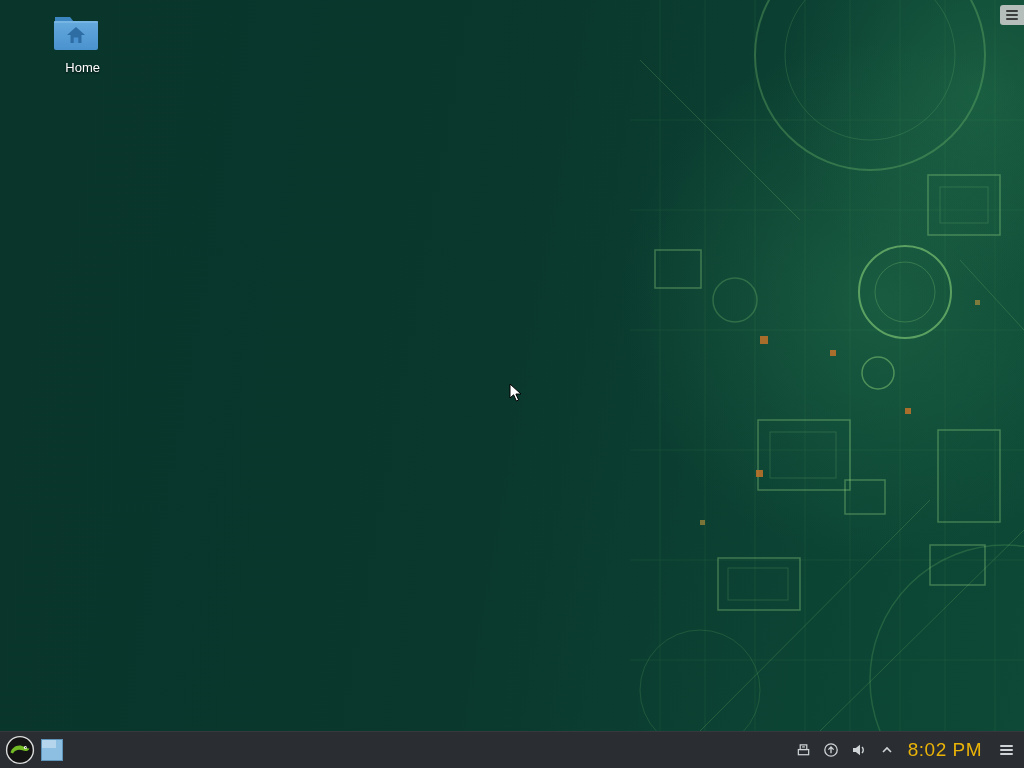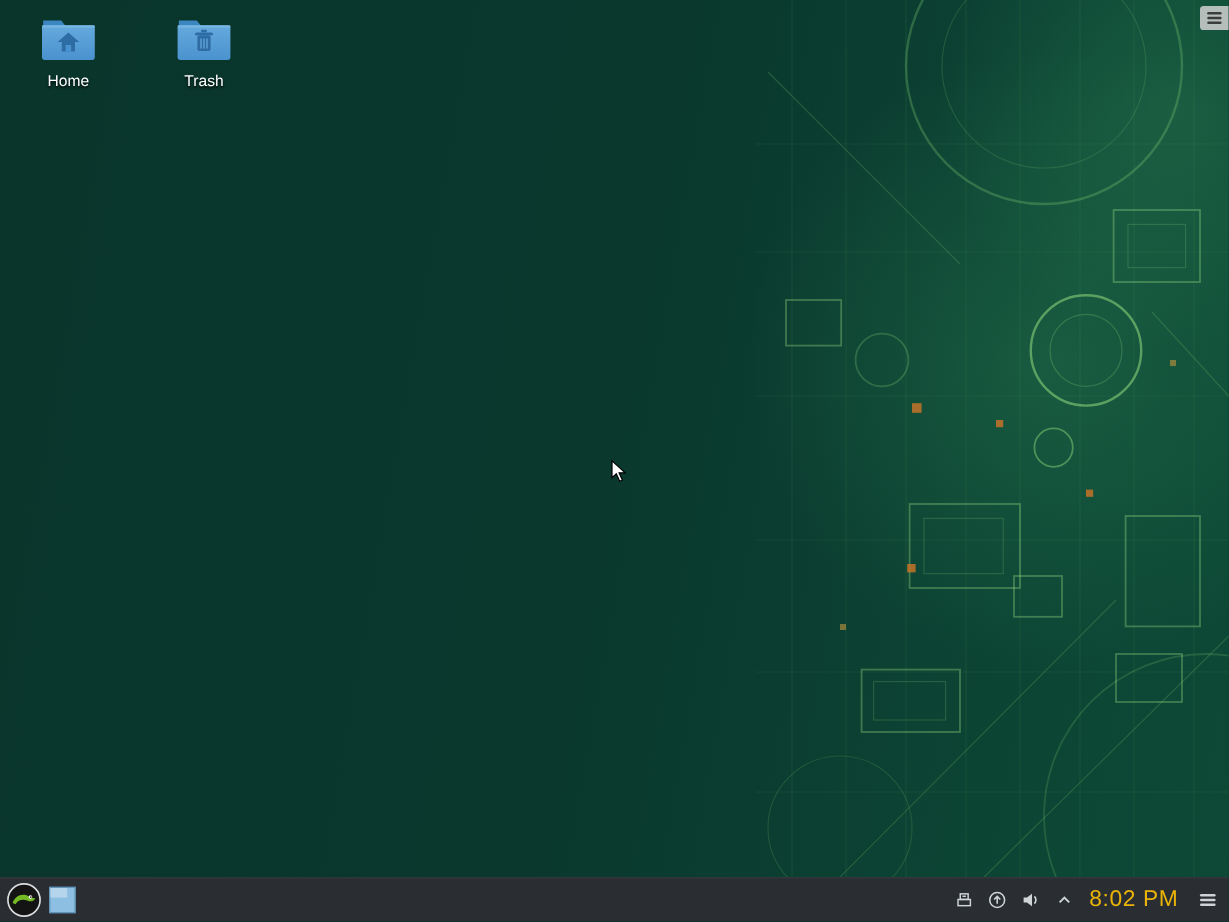--- a/index.html
+++ b/index.html
@@ -22,21 +22,21 @@
   .desktop-icon {
     position: absolute; top: 12px; width: 86px;
     display: flex; flex-direction: column; align-items: center;
     cursor: default;
   }
   .desktop-icon .icon-art { width: 48px; height: 42px; margin-bottom: 6px; }
   .desktop-icon .icon-label {
     color: #ffffff; font-size: 13px; line-height: 15px;
     text-shadow: 0 1px 2px rgba(0,0,0,0.85);
   }
-  #icon-home  { left: 14px; }
+  #icon-home  { left: 14px; align-items: flex-end; }
   #icon-trash { left: 127px; }
 
   
   .toolbox {
     position: absolute; top: 5px; right: 0;
     width: 24px; height: 20px;
     background: rgba(199,202,200,0.9);
     border-radius: 3px 0 0 3px;
     display: flex; align-items: center; justify-content: center;
   }
@@ -163,36 +163,20 @@
       </defs>
       <path d="M3 5 h15 l4 5 H3 Z" fill="#3c86c2"></path>
       <rect x="2" y="9" width="44" height="29" rx="2" fill="url(#fold)"></rect>
       <rect x="2" y="9" width="44" height="2" fill="#7fbbe6" opacity="0.7"></rect>
       <path d="M24 15 l-9 8 h3.5 v8 h11 v-8 h3.5 Z" fill="#2e6ca4"></path>
       <rect x="21.7" y="25.5" width="4.6" height="5.5" fill="#4a92cf"></rect>
     </svg>
     <span class="icon-label">Home</span>
   </div>
 
-  <div class="desktop-icon" id="icon-trash">
-    <svg class="icon-art" viewBox="0 0 48 42">
-      <path d="M3 5 h15 l4 5 H3 Z" fill="#3c86c2"></path>
-      <rect x="2" y="9" width="44" height="29" rx="2" fill="url(#fold)"></rect>
-      <rect x="2" y="9" width="44" height="2" fill="#7fbbe6" opacity="0.7"></rect>
-      <rect x="18.5" y="17.5" width="11" height="13" rx="1.5" fill="#2e6ca4"></rect>
-      <rect x="16.5" y="15" width="15" height="2.6" rx="1.3" fill="#2e6ca4"></rect>
-      <rect x="21.5" y="12.8" width="5" height="2" rx="1" fill="#2e6ca4"></rect>
-      <g stroke="#5fa3d6" stroke-width="1.2">
-        <line x1="21.5" y1="20" x2="21.5" y2="28.5"></line>
-        <line x1="24" y1="20" x2="24" y2="28.5"></line>
-        <line x1="26.5" y1="20" x2="26.5" y2="28.5"></line>
-      </g>
-    </svg>
-    <span class="icon-label">Trash</span>
-  </div>
 
   <div class="toolbox">
     <span class="hamburger">
         <i></i>
         <i></i>
         <i></i>
       </span>
   </div>
 
   <svg class="cursor" viewBox="0 0 14 20">

